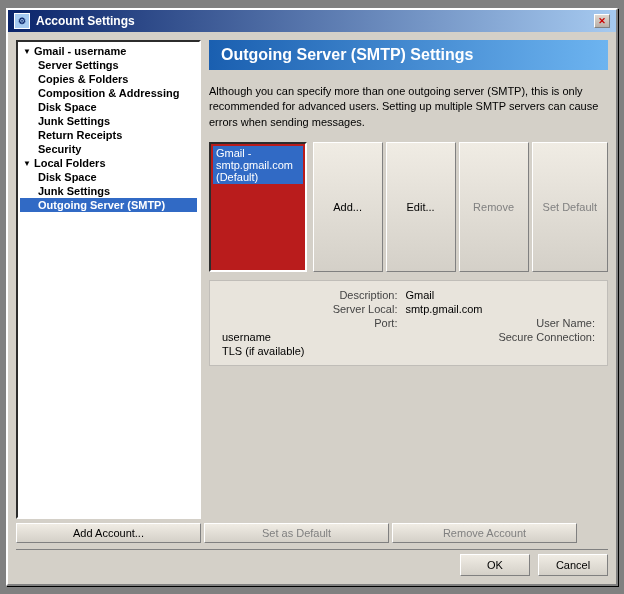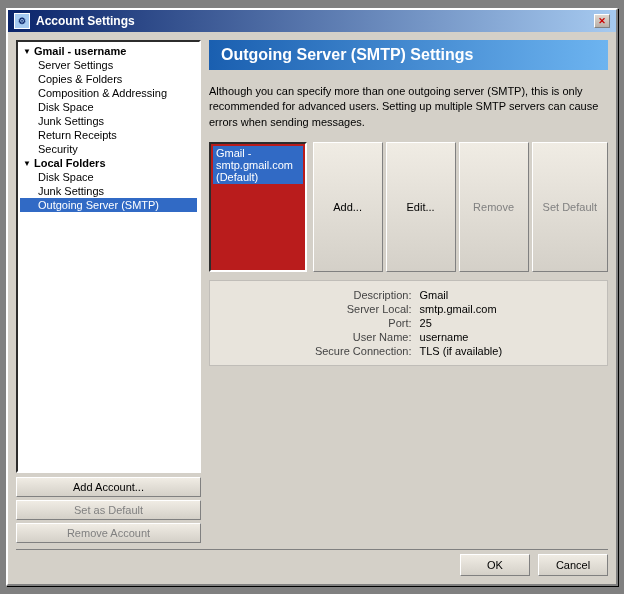--- a/index.html
+++ b/index.html
@@ -107,20 +107,21 @@
     }
 
     .tree-item {
       padding: 1px 2px;
       cursor: pointer;
       white-space: nowrap;
       display: flex;
       align-items: center;
       gap: 2px;
       color: #000;
+      font-weight: bold;
     }
 
     .tree-item.selected {
       background: #316ac5;
       color: white;
     }
 
     .tree-item.group-header {
       font-weight: bold;
     }
@@ -131,21 +132,21 @@
 
     .tree-toggle {
       font-size: 8px;
       width: 10px;
       display: inline-block;
       text-align: center;
     }
 
     .bottom-buttons {
       display: flex;
-      flex-direction: column;
+      flex-direction: row;
       gap: 3px;
     }
 
     
     .right-panel {
       flex: 1;
       display: flex;
       flex-direction: column;
       gap: 8px;
     }
@@ -337,21 +338,20 @@
             <button class="btn disabled" disabled="">Set Default</button>
           </div>
         </div>
 
         <div class="details-box">
           <span class="details-label">Description:</span>
           <span class="details-value">Gmail</span>
           <span class="details-label">Server Local:</span>
           <span class="details-value">smtp.gmail.com</span>
           <span class="details-label">Port:</span>
-          <span class="details-value">25</span>
           <span class="details-label">User Name:</span>
           <span class="details-value">username</span>
           <span class="details-label">Secure Connection:</span>
           <span class="details-value">TLS (if available)</span>
         </div>
 
       </div>
     </div>
 
     <div class="footer">

